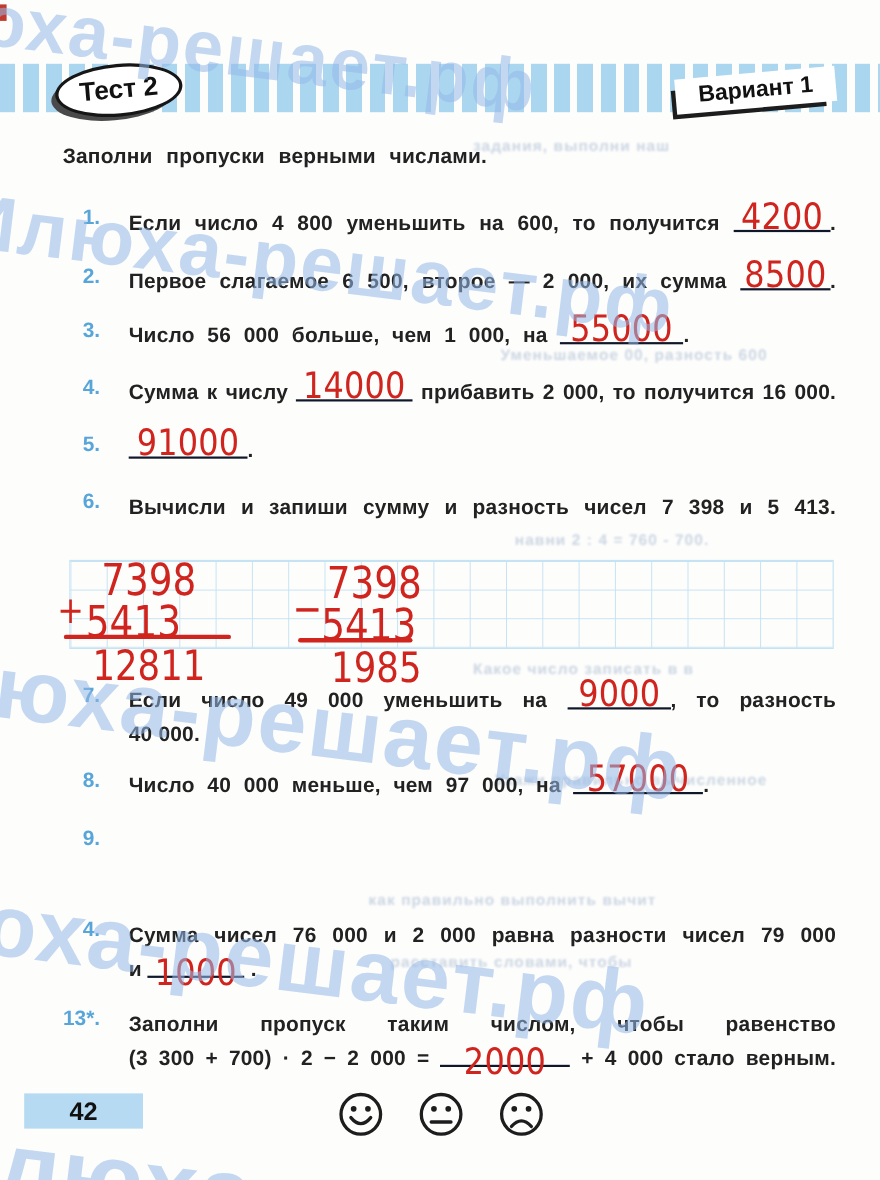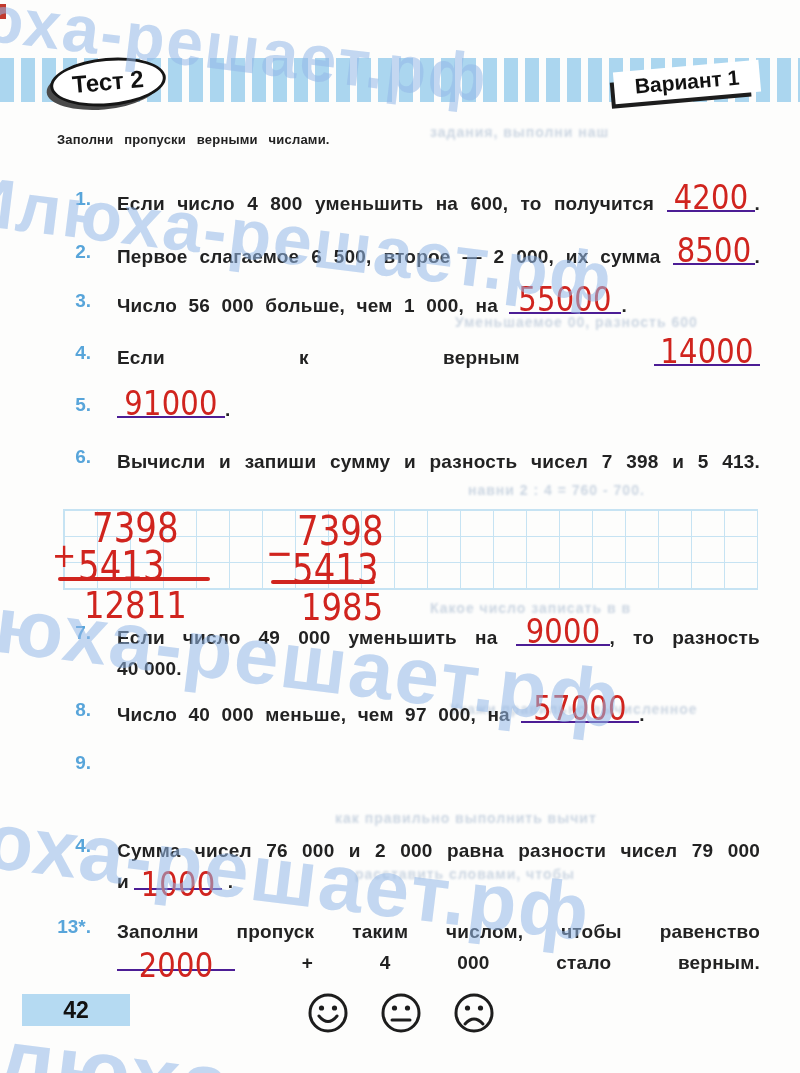--- a/index.html
+++ b/index.html
@@ -18,31 +18,31 @@
       border:3px solid #161616;border-radius:50%;display:flex;align-items:center;justify-content:center;
       transform:rotate(-5deg);box-shadow:-6px 5px 0 -2px #4a4a4a;z-index:2;}
   .test-badge span{font-weight:700;font-size:24px;color:#111;}
   .variant-badge{position:absolute;left:614px;top:66px;width:146px;height:32px;background:#fff;
       display:flex;align-items:center;justify-content:center;transform:rotate(-5deg);
       box-shadow:-7px 7px 0 -3px #1d1d1d;z-index:2;}
   .variant-badge span{font-weight:700;font-size:21px;color:#111;}
   .corner-mark{position:absolute;left:0;top:4px;width:6px;height:15px;background:#c23a2e;z-index:2;}
 
   
-  .intro{position:absolute;left:57px;top:132px;width:660px;font-size:13px;font-weight:700;
+  .intro{position:absolute;left:57px;top:132px;width:660px;font-size:19px;font-weight:700;
       word-spacing:7px;letter-spacing:.2px;z-index:3;}
   .item{position:absolute;left:55px;width:705px;z-index:3;}
   .num{position:absolute;left:-12px;top:0;width:48px;text-align:right;font-size:19px;
       font-weight:700;color:#58a5da;}
   .body{margin-left:62px;font-size:19px;font-weight:700;line-height:31px;letter-spacing:.2px;}
   .jl{text-align:justify;text-align-last:justify;}
   .nojust{word-spacing:6px;}
 
   
-  .blank{display:inline-block;position:relative;height:16px;border-bottom:2px solid #4c1d95;
+  .blank{display:inline-block;position:relative;height:16px;border-bottom:2px solid #0f172a;
       vertical-align:baseline;margin-bottom:-2px;}
   .ans{position:absolute;left:50%;bottom:-4px;transform:translateX(-50%) scaleX(.88);
       font-family:"DejaVu Sans",sans-serif;font-weight:400;font-size:33px;line-height:1;
       color:#d0241e;white-space:nowrap;z-index:7;}
   .ans.on-line{bottom:-13px;}
 
   
   .grid{position:absolute;left:63px;top:509px;width:693px;height:79px;border:1px solid #c6e3f3;
       background-image:linear-gradient(#c6e3f3 1px,transparent 1px),
                        linear-gradient(90deg,#c6e3f3 1px,transparent 1px);
@@ -102,21 +102,21 @@
     <div class="body jl"><span>Первое слагаемое 6&nbsp;500, второе — 2&nbsp;000, их сумма</span> <span class="blank" style="width:82px;"><span class="ans">8500</span></span><span>.</span></div>
   </div>
 
   <div class="item" style="top:290px;">
     <span class="num">3.</span>
     <div class="body nojust"><span>Число 56&nbsp;000 больше, чем 1&nbsp;000, на</span> <span class="blank" style="width:112px;"><span class="ans">55000</span></span><span>.</span></div>
   </div>
 
   <div class="item" style="top:342px;">
     <span class="num">4.</span>
-    <div class="body jl"><span>Если к верным</span> <span class="blank" style="width:106px;"><span class="ans">14000</span></span> </div>
+    <div class="body jl"><span>Сумма к числу</span> <span class="blank" style="width:106px;"><span class="ans">14000</span></span> <span>прибавить 2&nbsp;000, то получится 16&nbsp;000.</span></div>
   </div>
 
   <div class="item" style="top:394px;">
     <span class="num">5.</span>
     <div class="body jl"> <span class="blank" style="width:108px;"><span class="ans">91000</span></span><span>.</span></div>
   </div>
 
   <div class="item" style="top:446px;">
     <span class="num">6.</span>
     <div class="body jl"><span>Вычисли и запиши сумму и разность чисел 7&nbsp;398 и 5&nbsp;413.</span></div>
@@ -151,21 +151,21 @@
 
   <div class="item" style="top:835px;">
     <span class="num">4.</span>
     <div class="body jl">Сумма чисел 76&nbsp;000 и 2&nbsp;000 равна разности чисел 79&nbsp;000</div>
     <div class="body"><span>и</span> <span class="blank" style="width:88px;"><span class="ans on-line">1000</span></span> <span>.</span></div>
   </div>
 
   <div class="item" style="top:916px;">
     <span class="num">13*.</span>
     <div class="body jl">Заполни пропуск таким числом, чтобы равенство</div>
-    <div class="body jl"> <span class="blank" style="width:118px;"><span class="ans on-line">2000</span></span> <span>+ 4&nbsp;000 стало верным.</span></div>
+    <div class="body jl"><span>(3&nbsp;300 + 700) · 2 − 2&nbsp;000 =</span> <span class="blank" style="width:118px;"><span class="ans on-line">2000</span></span> <span>+ 4&nbsp;000 стало верным.</span></div>
   </div>
 
   <div class="page-badge">
     <span>42</span>
   </div>
   <div class="smileys">
     <svg width="42" height="42" viewBox="-21 -21 42 42">
       <circle cx="0" cy="0" r="18" fill="none" stroke="#1d1d1d" stroke-width="3"></circle>
       <circle cx="-6.5" cy="-5" r="2.6" fill="#1d1d1d"></circle>
       <circle cx="6.5" cy="-5" r="2.6" fill="#1d1d1d"></circle>

